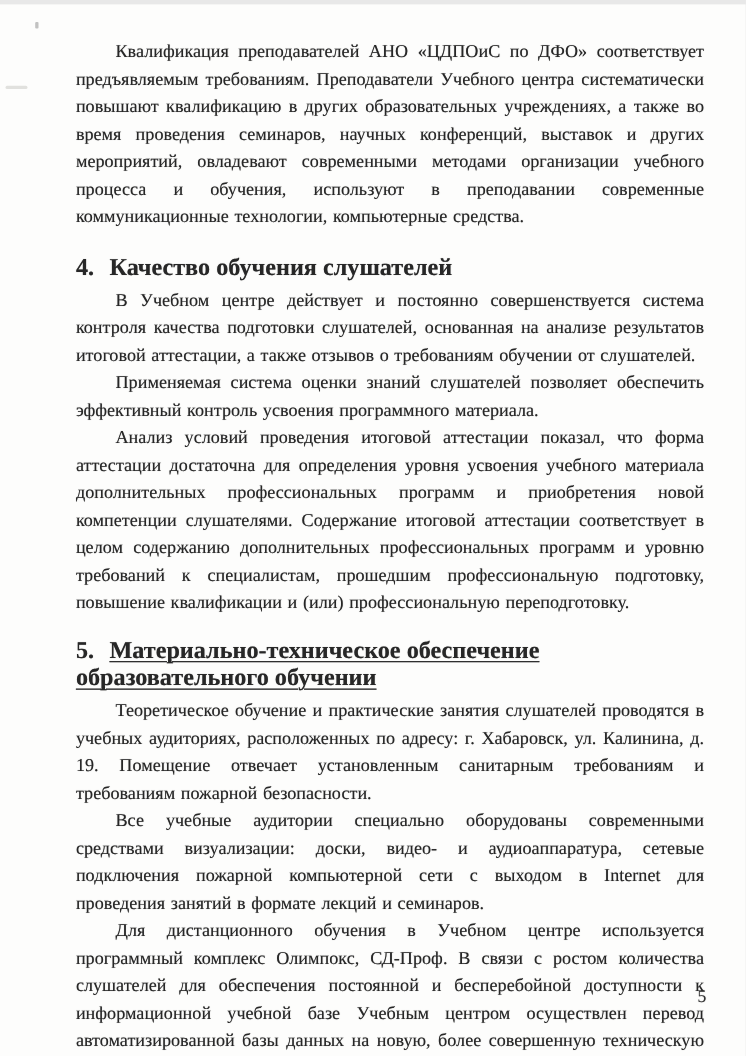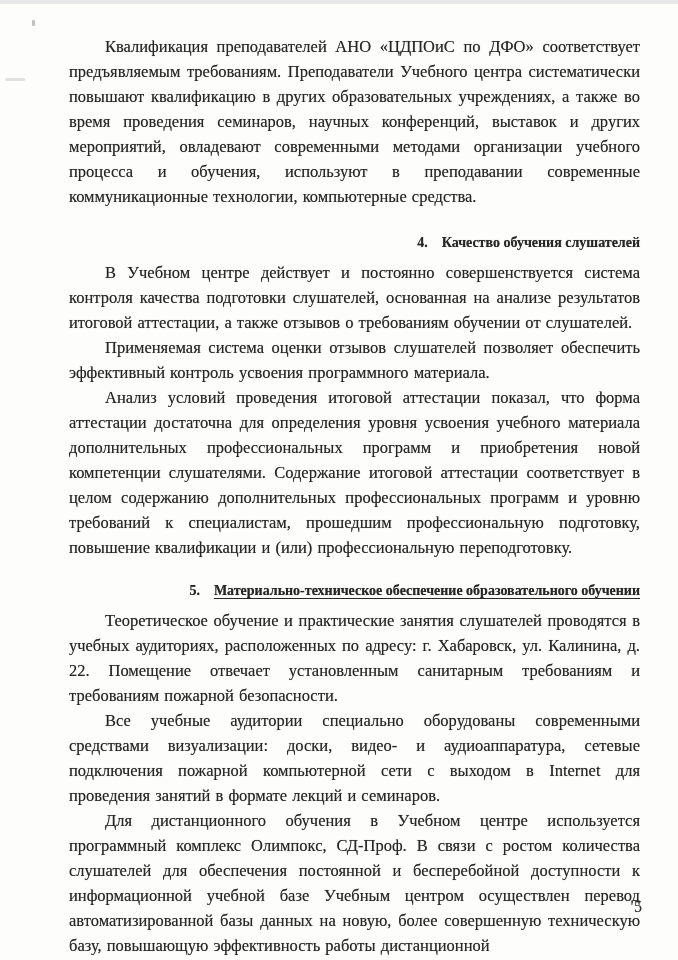--- a/index.html
+++ b/index.html
@@ -24,23 +24,23 @@
     margin: 0;
     font-size: 16.5px;
     line-height: 25px;
     text-align: justify;
     text-indent: 36px;
     text-shadow: 0 0 0.7px rgba(35,35,35,0.55);
     word-spacing: 1px;
   }
   .heading {
     margin: 21px 0 5px 0;
-    font-size: 14px;
+    font-size: 22px;
     line-height: 25px;
-    text-align: right;
+    text-align: left;
     font-weight: bold;
     text-shadow: 0 0 0.7px rgba(35,35,35,0.6);
   }
   .heading.second {
     margin-top: 18px;
   }
   .hnum {
     margin-right: 14px;
   }
   .heading.underlined .htext {
@@ -86,27 +86,27 @@
   <span class="artifact-smudge"></span>
 
   <div class="page-inner">
 
     <p class="para">Квалификация преподавателей АНО «ЦДПОиС по ДФО» соответствует предъявляемым требованиям. Преподаватели Учебного центра систематически повышают квалификацию в других образовательных учреждениях, а также во время проведения семинаров, научных конференций, выставок и других мероприятий, овладевают современными методами организации учебного процесса и обучения, используют в преподавании современные коммуникационные технологии, компьютерные средства.</p>
 
     <p class="heading"><span class="hnum">4.</span><span class="htext">Качество обучения слушателей</span></p>
 
     <p class="para">В Учебном центре действует и постоянно совершенствуется система контроля качества подготовки слушателей, основанная на анализе результатов итоговой аттестации, а также отзывов о требованиям обучении от слушателей.</p>
 
-    <p class="para">Применяемая система оценки отзывов слушателей позволяет обеспечить эффективный контроль усвоения программного материала.</p>
+    <p class="para">Применяемая система оценки знаний слушателей позволяет обеспечить эффективный контроль усвоения программного материала.</p>
 
     <p class="para">Анализ условий проведения итоговой аттестации показал, что форма аттестации достаточна для определения уровня усвоения учебного материала дополнительных профессиональных программ и приобретения новой компетенции слушателями. Содержание итоговой аттестации соответствует в целом содержанию дополнительных профессиональных программ и уровню требований к специалистам, прошедшим профессиональную подготовку, повышение квалификации и (или) профессиональную переподготовку.</p>
 
     <p class="heading second underlined"><span class="hnum">5.</span><span class="htext">Материально-техническое обеспечение образовательного обучении</span></p>
 
-    <p class="para">Теоретическое обучение и практические занятия слушателей проводятся в учебных аудиториях, расположенных по адресу: г. Хабаровск, ул. Калинина, д. 22. Помещение отвечает установленным санитарным требованиям и требованиям пожарной безопасности.</p>
+    <p class="para">Теоретическое обучение и практические занятия слушателей проводятся в учебных аудиториях, расположенных по адресу: г. Хабаровск, ул. Калинина, д. 19. Помещение отвечает установленным санитарным требованиям и требованиям пожарной безопасности.</p>
 
     <p class="para">Все учебные аудитории специально оборудованы современными средствами визуализации: доски, видео- и аудиоаппаратура, сетевые подключения пожарной компьютерной сети с выходом в Internet для проведения занятий в формате лекций и семинаров.</p>
 
     <p class="para">Для дистанционного обучения в Учебном центре используется программный комплекс Олимпокс, СД-Проф. В связи с ростом количества слушателей для обеспечения постоянной и бесперебойной доступности к информационной учебной базе Учебным центром осуществлен перевод автоматизированной базы данных на новую, более совершенную техническую базу, повышающую эффективность работы дистанционной</p>
 
   </div>
 
   <div class="page-number">5</div>
 </div>
 

